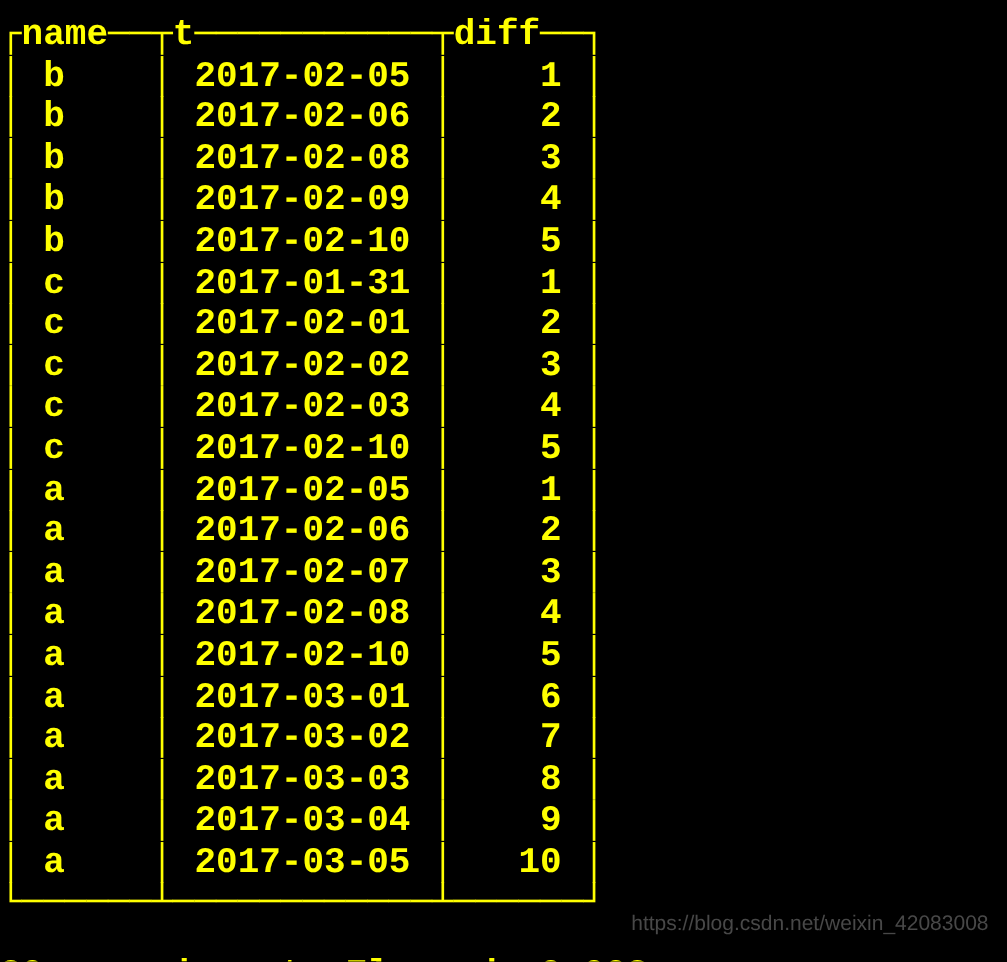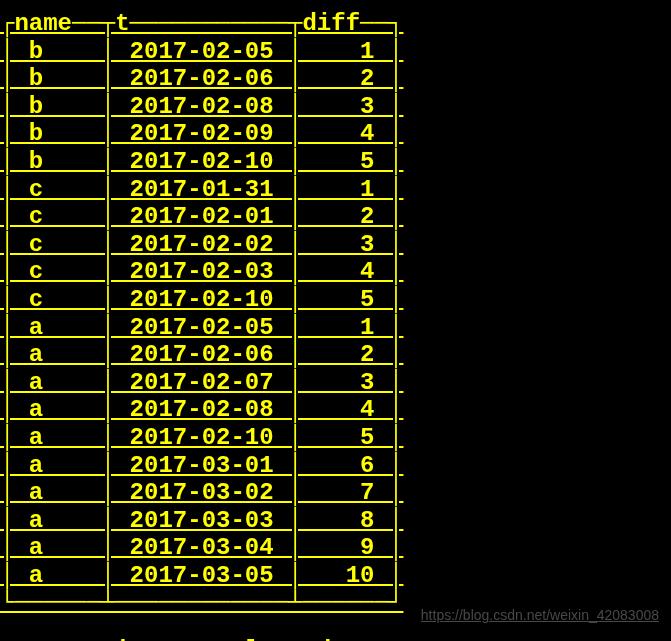--- a/index.html
+++ b/index.html
@@ -1,19 +1,18 @@
 <!DOCTYPE html>
 <html><head>
   <meta charset="utf-8">
   <style>
     * {
       margin: 0;
       padding: 0;
       box-sizing: border-box;
-      text-decoration: underline;
     }
     body {
       background: #000;
       font-family: 'Courier New', Consolas, monospace;
       font-size: 24px;
       font-weight: bold;
       color: #ffff00;
       padding: 10px 0 0 0;
       width: 671px;
       height: 641px;

